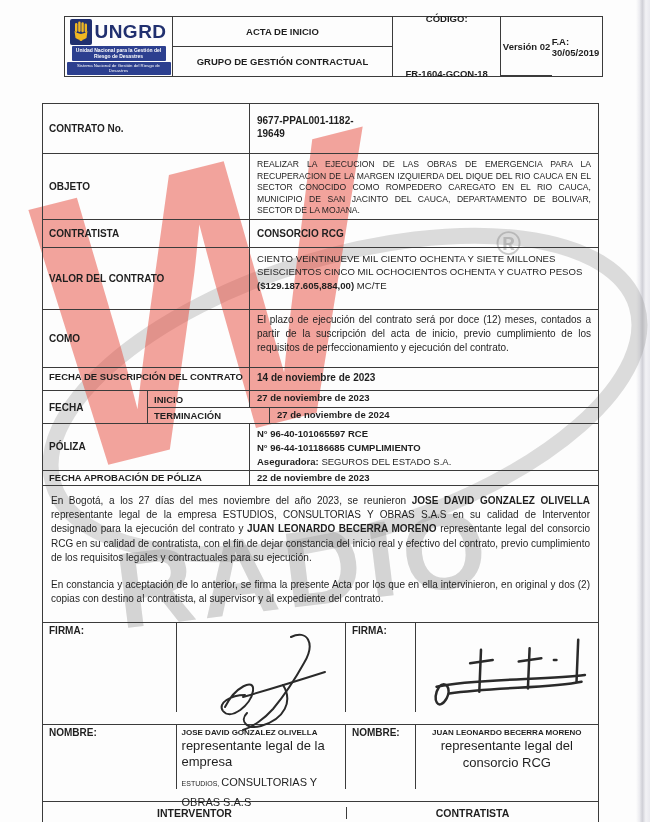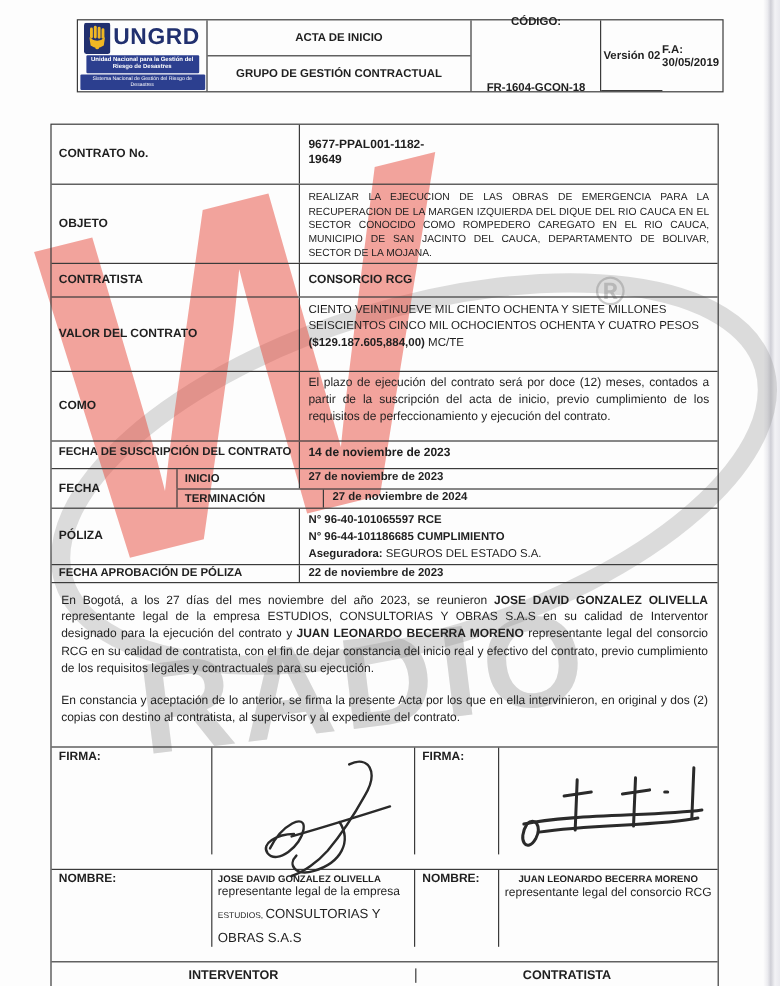--- a/index.html
+++ b/index.html
@@ -74,21 +74,21 @@
   .sig-row { display:flex; border-top:1.4px solid #3b3b3b; box-sizing:border-box;margin-top:12px; }
   .sc { box-sizing:border-box; }
   .sc-lab1 { width:133px; padding:2px 6px; font-weight:bold; font-size:10px; }
   .sc-con1 { width:170px; border-left:1.4px solid #3b3b3b; position:relative; }
   .sc-lab2 { width:70px;  border-left:1.4px solid #3b3b3b; padding:2px 6px; font-weight:bold; font-size:10px; }
   .sc-con2 { width:184px; border-left:1.4px solid #3b3b3b; position:relative; }
   .r-firma { height:90px; }
   .r-nombre { height:65px; }
   .name-block-left { padding:3px 5px; line-height:1.25; }
   .name-bold { font-size:8px; font-weight:bold; }
-  .name-role { font-size:10px; }
+  .name-role { font-size:13px; }
   .name-small { font-size:7px; }
   .name-big { font-size:11px; }
   .name-block-right { padding:3px 4px; text-align:center; line-height:1.3; }
   .r-foot { height:23px;align-items:center; }
   .foot-left { width:303px; display:flex; align-items:center; justify-content:center; font-weight:bold; font-size:10.5px; box-sizing:border-box; }
   .foot-right { flex:1; border-left:1.4px solid #3b3b3b; display:flex; align-items:center; justify-content:center; font-weight:bold; font-size:10.5px; box-sizing:border-box; }
 
   .sig-svg { position:absolute; pointer-events:none; }
 </style>
 </head>

